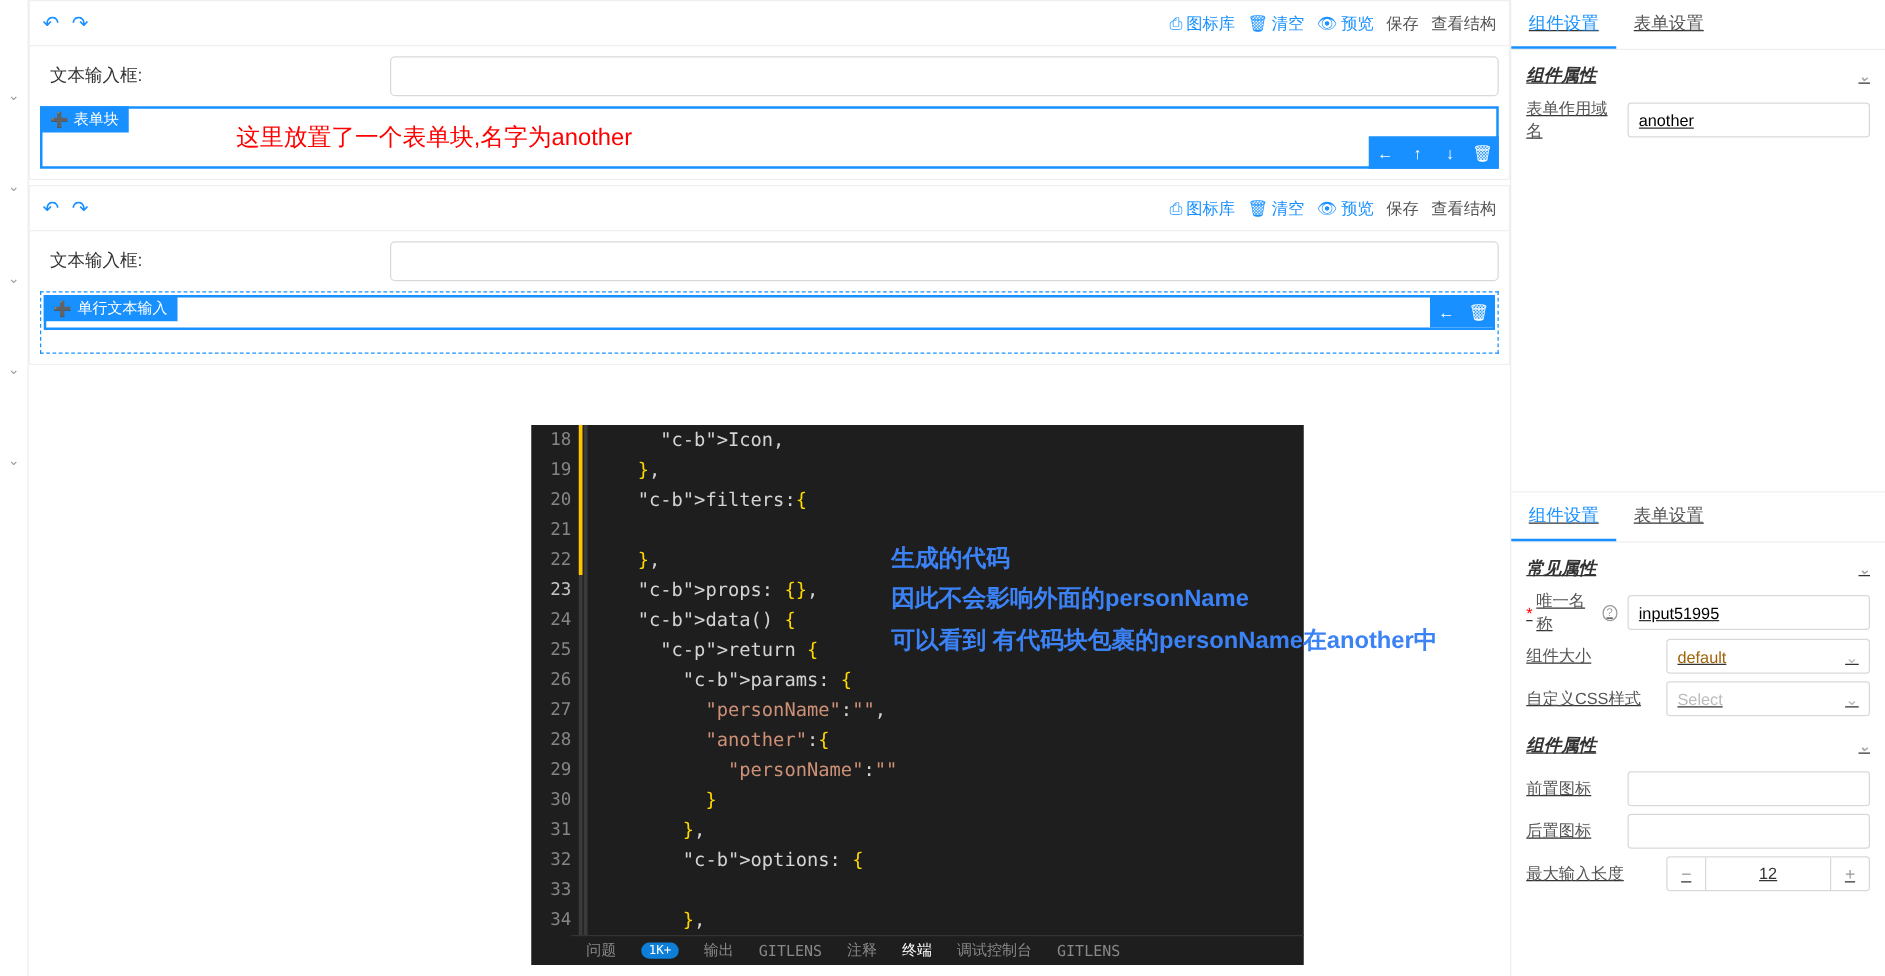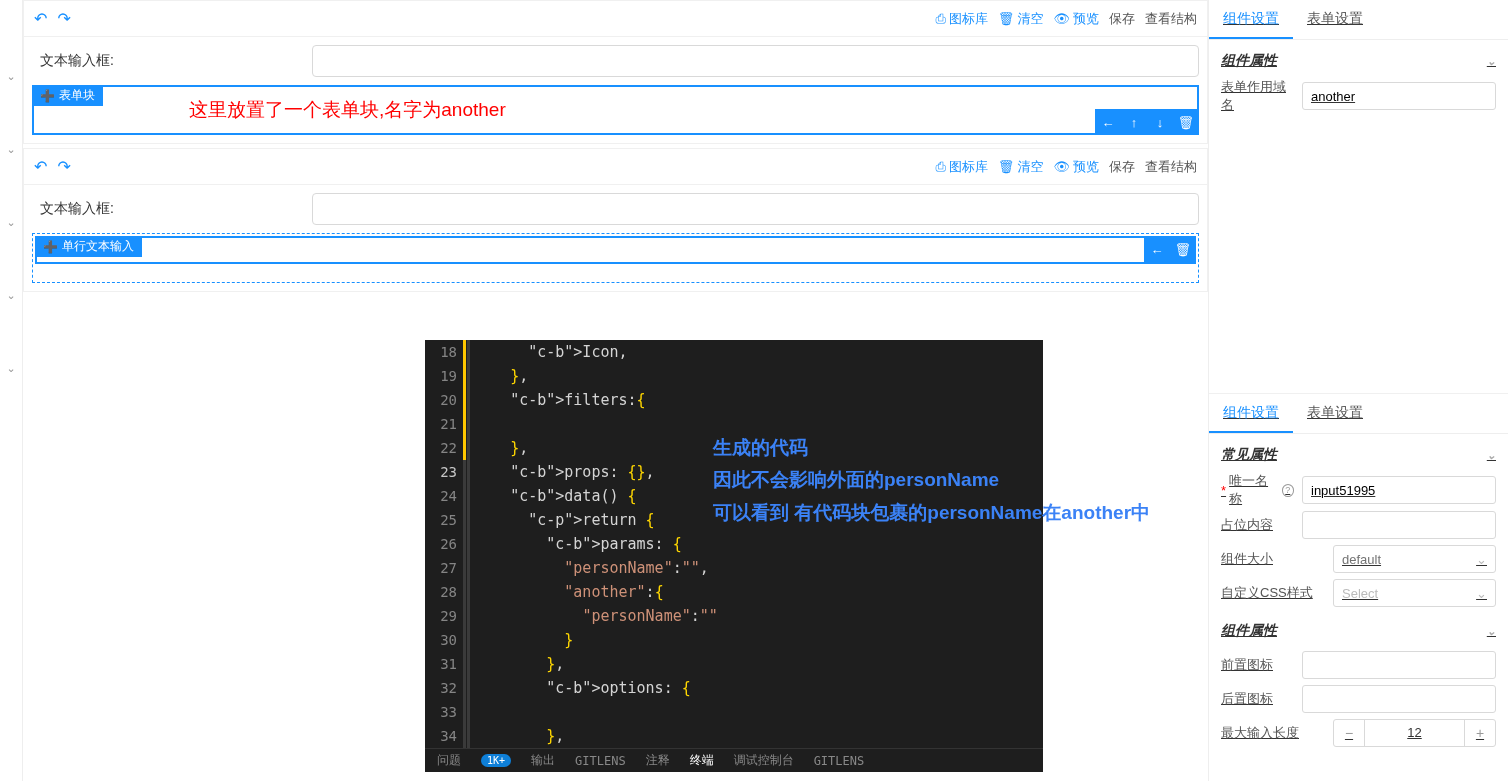--- a/index.html
+++ b/index.html
@@ -35,21 +35,21 @@
 
 .code-overlay { position: absolute; left: 402px; top: 340px; width: 618px; background: #1e1e1e; color: #d4d4d4; font-family: Consolas, monospace; font-size: 15px; }
 .code-line { display: flex; height: 24px; align-items: center; }
 .gutter { width: 38px; text-align: right; color: #858585; padding-right: 6px; font-size: 14px; }
 .hl .gutter { color: #c6c6c6; }
 .bar { width: 3px; background: #3a3a3a; height: 24px; }
 .hlbar { background: #ffc600; width: 3px; height: 24px; }
 .code-txt { padding-left: 4px; white-space: pre; }
 .c-s { color: #ce9178; }
 .c-br { color: #ffd700; }
-.code-tabs { height: 24px; display: flex; align-items: center; gap: 20px; padding: 0 12px; font-size: 12px; color: #888; border-top: 1px solid #333; }
+.code-tabs { height: 24px; display: flex; align-items: center; gap: 20px; padding: 0 12px; font-size: 12px; color: #888; border-top: 1px solid #333; margin-left: 32px; }
 .code-tabs .ct { cursor: pointer; }
 .code-tabs .badge { background: #0e7fd8; color: #fff; border-radius: 8px; padding: 1px 6px; font-size: 10px; }
 
 .code-note { position: absolute; left: 690px; top: 432px; color: #3b82f6; font-size: 19px; line-height: 1.7; font-weight: bold; }
 
 .tabs { display: flex; height: 40px; border-bottom: 1px solid #eee; }
 .tabs .tab { padding: 10px 14px; font-size: 14px; cursor: pointer; color: #555; }
 .tabs .tab.active { color: #1890ff; border-bottom: 2px solid #1890ff; }
 
 .props { flex: 1; overflow: auto; padding: 0 12px; }
@@ -298,27 +298,23 @@
         </div>
       <div class="prop-row">
         <div class="plabel">
             <span class="req">*</span>
             <span>唯一名称</span> 
             <span class="help-i">?</span>
           </div>
         <input class="pinp" value="input51995" style="">
       </div>
       <div class="prop-row">
-        <div class="plabel">占位内容</div>
-        <input class="pinp" style="">
-      </div>
-      <div class="prop-row">
         <div class="plabel">组件大小</div>
         <div class="psel">
-            <span style="color:#737373;">default</span>
+            <span style="color:#a16207;">default</span>
             <span>⌄</span>
           </div>
       </div>
       <div class="prop-row">
         <div class="plabel">自定义CSS样式</div>
         <div class="psel">
             <span>Select</span>
             <span>⌄</span>
           </div>
       </div>

